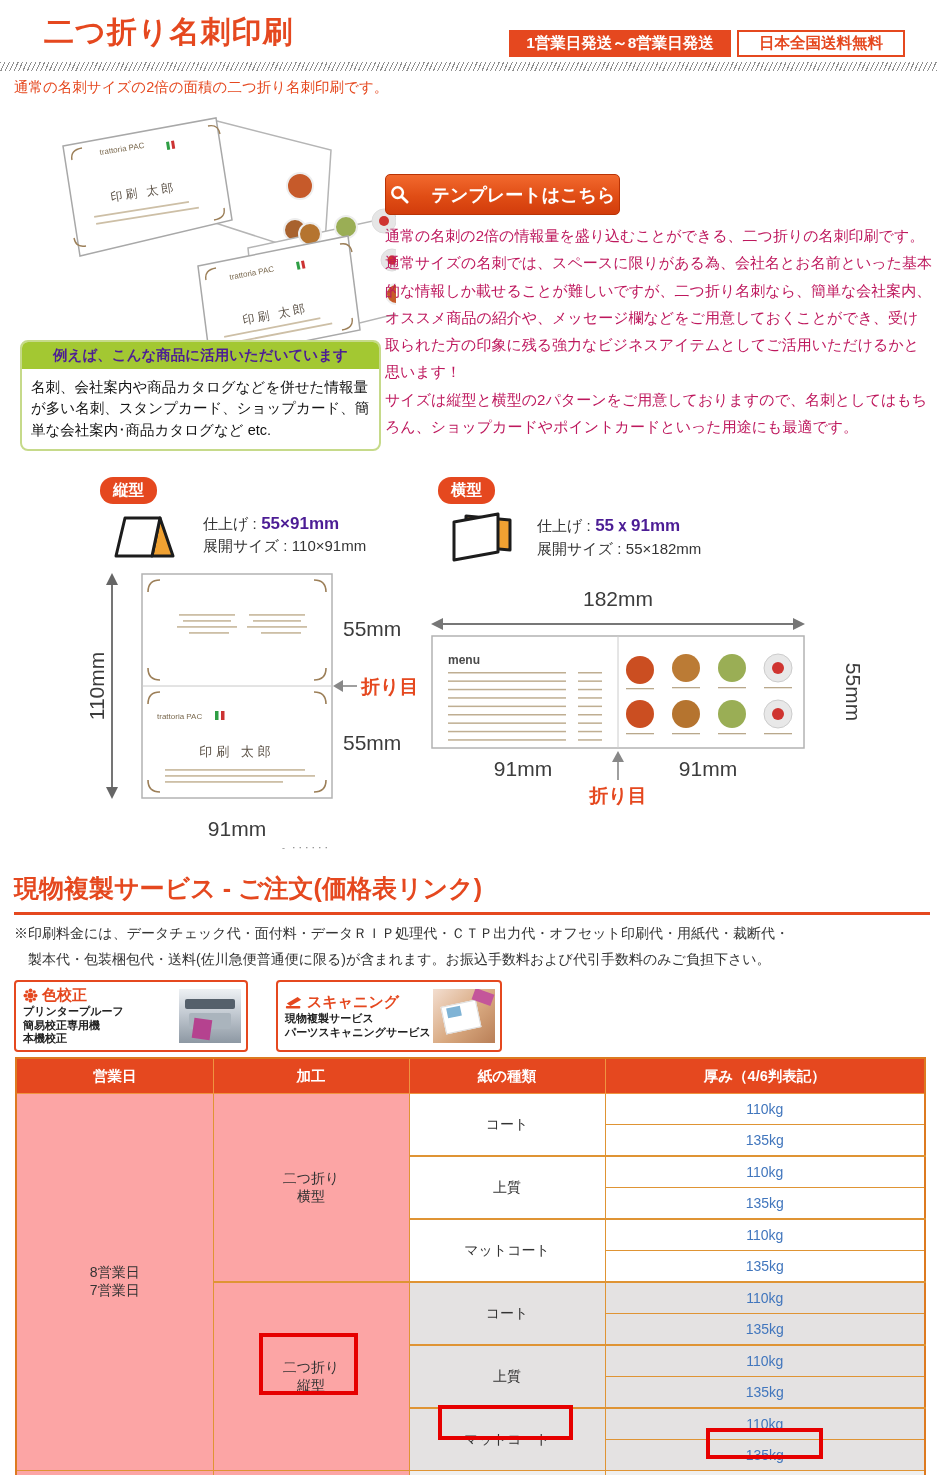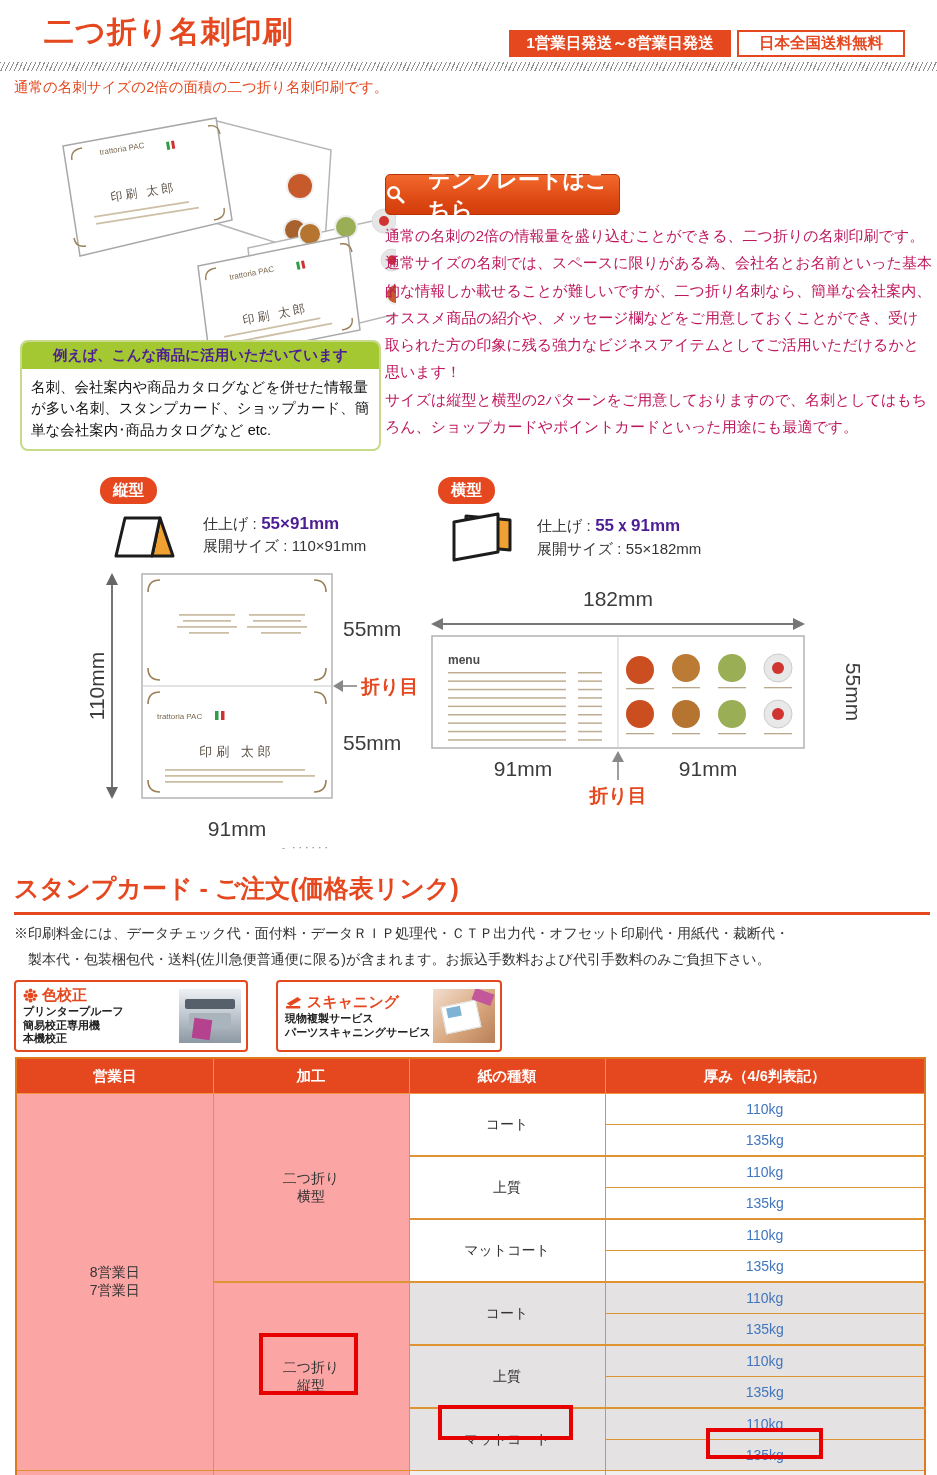--- a/index.html
+++ b/index.html
@@ -14,21 +14,21 @@
              font-weight:bold;display:flex;align-items:center;justify-content:center;box-sizing:border-box;}
   .hatch{background:repeating-linear-gradient(115deg,#8f8f8f 0 1px,#ffffff 1px 4px);}
   .tagline{color:#e5481f;font-size:14.5px;}
   
   .usage-box{border:2px solid #c6da8a;border-radius:8px;background:#fff;overflow:hidden;}
   .usage-head{background:#a3c832;color:#4c1d95;font-weight:bold;font-size:14.5px;height:27px;
               display:flex;align-items:center;justify-content:center;}
   .usage-body{padding:8px 9px;font-size:14.5px;line-height:1.48;color:#111;}
   
   .tpl-btn{background:linear-gradient(180deg,#f2692e 0%,#e04d15 55%,#d23c0c 100%);
-           border:1px solid #b93305;border-radius:5px;color:#fff;font-weight:bold;font-size:22px;
+           border:1px solid #b93305;border-radius:5px;color:#fff;font-weight:bold;font-size:18px;
            display:flex;align-items:center;justify-content:center;gap:23px;cursor:pointer;}
   .intro{font-size:15px;line-height:1.82;color:#be185d;}
   
   .type-badge{background:#e5481f;color:#fff;font-weight:bold;font-size:15.5px;
               border-radius:13px;padding:3px 13px;display:inline-block;}
   .spec-label{font-size:15px;color:#333;}
   .spec-strong{font-size:17px;font-weight:bold;color:#4c1d95;}
   .spec-val{font-size:15px;color:#333;}
   
   .order-heading{font-size:25px;font-weight:bold;color:#e5481f;border-bottom:3px solid #e5481f;
@@ -267,21 +267,21 @@
 
     <text class="mm" x="105" y="192" text-anchor="middle">91mm</text>
     <text class="mm" x="290" y="192" text-anchor="middle">91mm</text>
     <line x1="200" y1="196" x2="200" y2="172" stroke="#888" stroke-width="1.6"></line>
     <polygon points="200,167 194,178 206,178" fill="#888"></polygon>
     <text class="fold" x="200" y="218" text-anchor="middle">折り目</text>
   </svg>
 
   <div class="abs dots" style="left:282px;top:843px;">‐ ･･････</div>
 
-  <div class="abs order-heading" style="left:14px;top:872px;width:916px;">スタンプカード - ご注文(価格表リンク)</div>
+  <div class="abs order-heading" style="left:14px;top:872px;width:916px;">現物複製サービス - ご注文(価格表リンク)</div>
   <div class="abs note" style="left:14px;top:921px;width:912px;">
     <div>※印刷料金には、データチェック代・面付料・データＲＩＰ処理代・ＣＴＰ出力代・オフセット印刷代・用紙代・裁断代・</div>
     <div class="note-l2">製本代・包装梱包代・送料(佐川急便普通便に限る)が含まれます。お振込手数料および代引手数料のみご負担下さい。</div>
   </div>
 
   <div class="abs banner" style="left:14px;top:980px;width:234px;height:72px;">
     <div class="banner-txt">
       <div class="banner-title">
         <span style="display:inline-flex;">
           <svg width="15" height="15" viewBox="0 0 16 16" fill="#e5481f">

